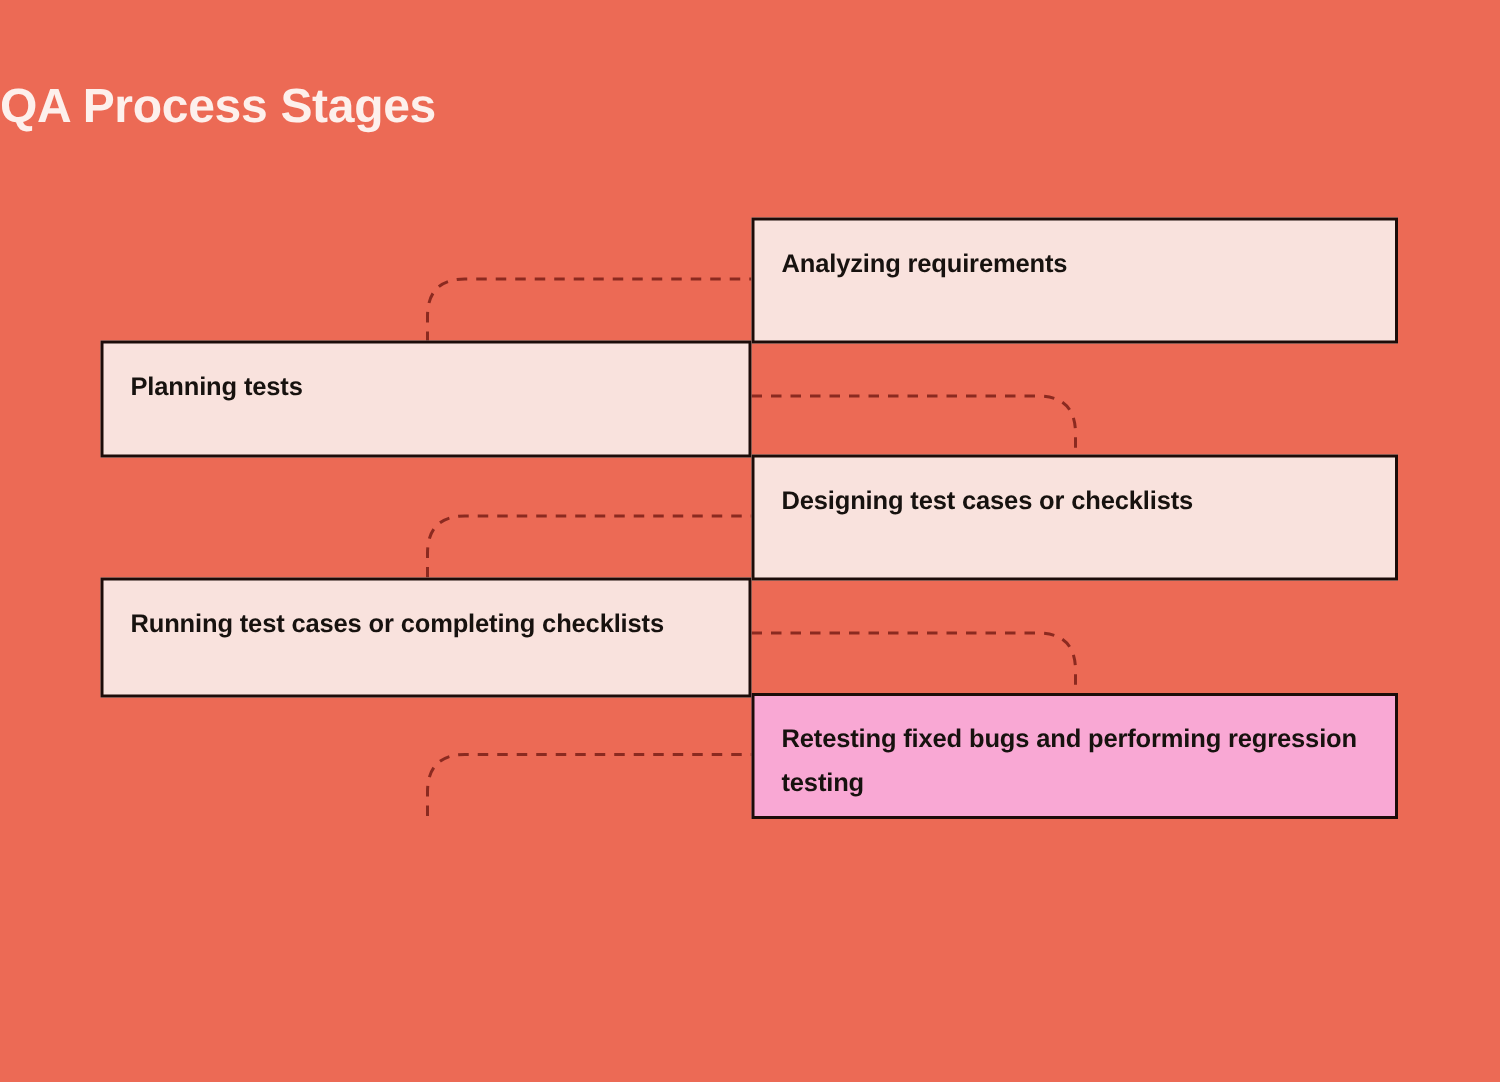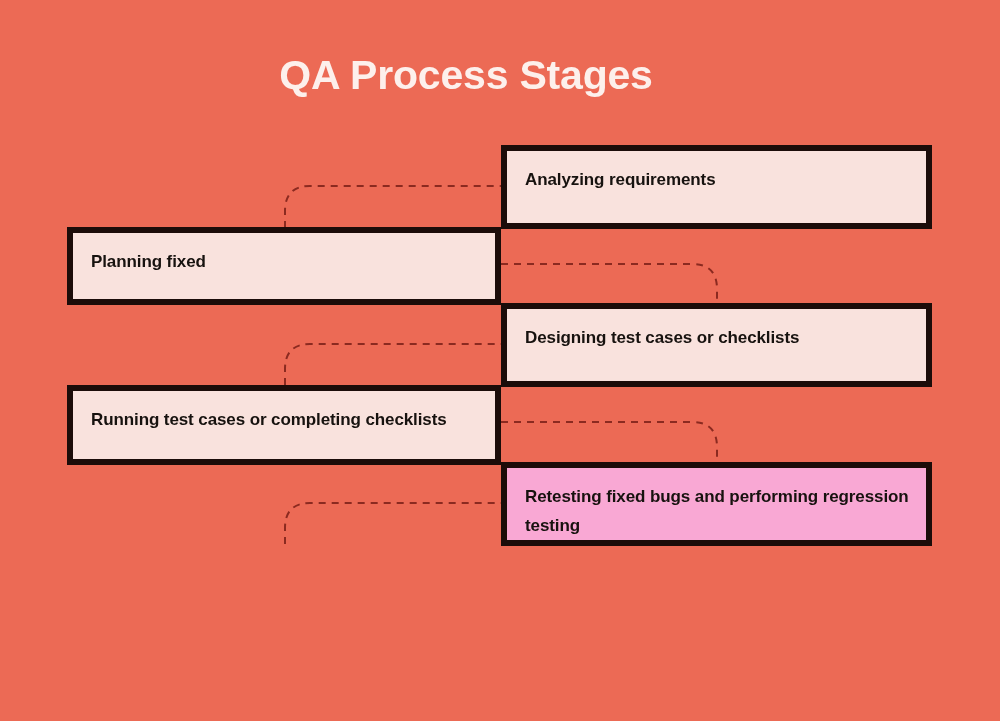--- a/index.html
+++ b/index.html
@@ -16,30 +16,29 @@
   #canvas {
     position: relative;
     width: 1000px;
     height: 721px;
   }
   #title {
     position: absolute;
     left: 0;
     top: 52px;
     width: 932px;
-    text-align: center;
-    font-size: 41px;
+    font-size: 32px;
     font-weight: bold;
     color: #fdf0ec;
     letter-spacing: -0.2px;
   }
   .stage-box {
     position: absolute;
     background: #f9e2dd;
-    border: 6px solid #000000;
+    border: 2px solid #000000;
     box-sizing: border-box;
   }
   .stage-label {
     position: absolute;
     left: 18px;
     top: 14px;
     right: 14px;
     font-size: 17px;
     font-weight: bold;
     color: #17120f;
@@ -70,21 +69,21 @@
         <path d="M 501 422 L 692 422 Q 717 422 717 447 L 717 462" stroke="#8b2a20"></path>
         <path d="M 285 544 L 285 528 Q 285 503 310 503 L 501 503" stroke="#8b2a20"></path>
       </g>
   </svg>
 
   <div class="stage-box" id="box-0" style="left: 501px; top: 145px; width: 431px; height: 84px; background: rgb(249, 226, 221); border-color: rgb(28, 12, 9);">
     <div class="stage-label" style="color: rgb(23, 18, 15);">Analyzing requirements</div>
   </div>
 
   <div class="stage-box" id="box-1" style="left: 67px; top: 227px; width: 434px; height: 78px; background: rgb(249, 226, 221); border-color: rgb(28, 12, 9);">
-    <div class="stage-label" style="color: rgb(23, 18, 15);">Planning fixed</div>
+    <div class="stage-label" style="color: rgb(23, 18, 15);">Planning tests</div>
   </div>
 
   <div class="stage-box" id="box-2" style="left: 501px; top: 303px; width: 431px; height: 84px; background: rgb(249, 226, 221); border-color: rgb(28, 12, 9);">
     <div class="stage-label" style="color: rgb(23, 18, 15);">Designing test cases or checklists</div>
   </div>
 
   <div class="stage-box" id="box-3" style="left: 67px; top: 385px; width: 434px; height: 80px; background: rgb(249, 226, 221); border-color: rgb(28, 12, 9);">
     <div class="stage-label" style="color: rgb(23, 18, 15);">Running test cases or completing checklists</div>
   </div>
 

